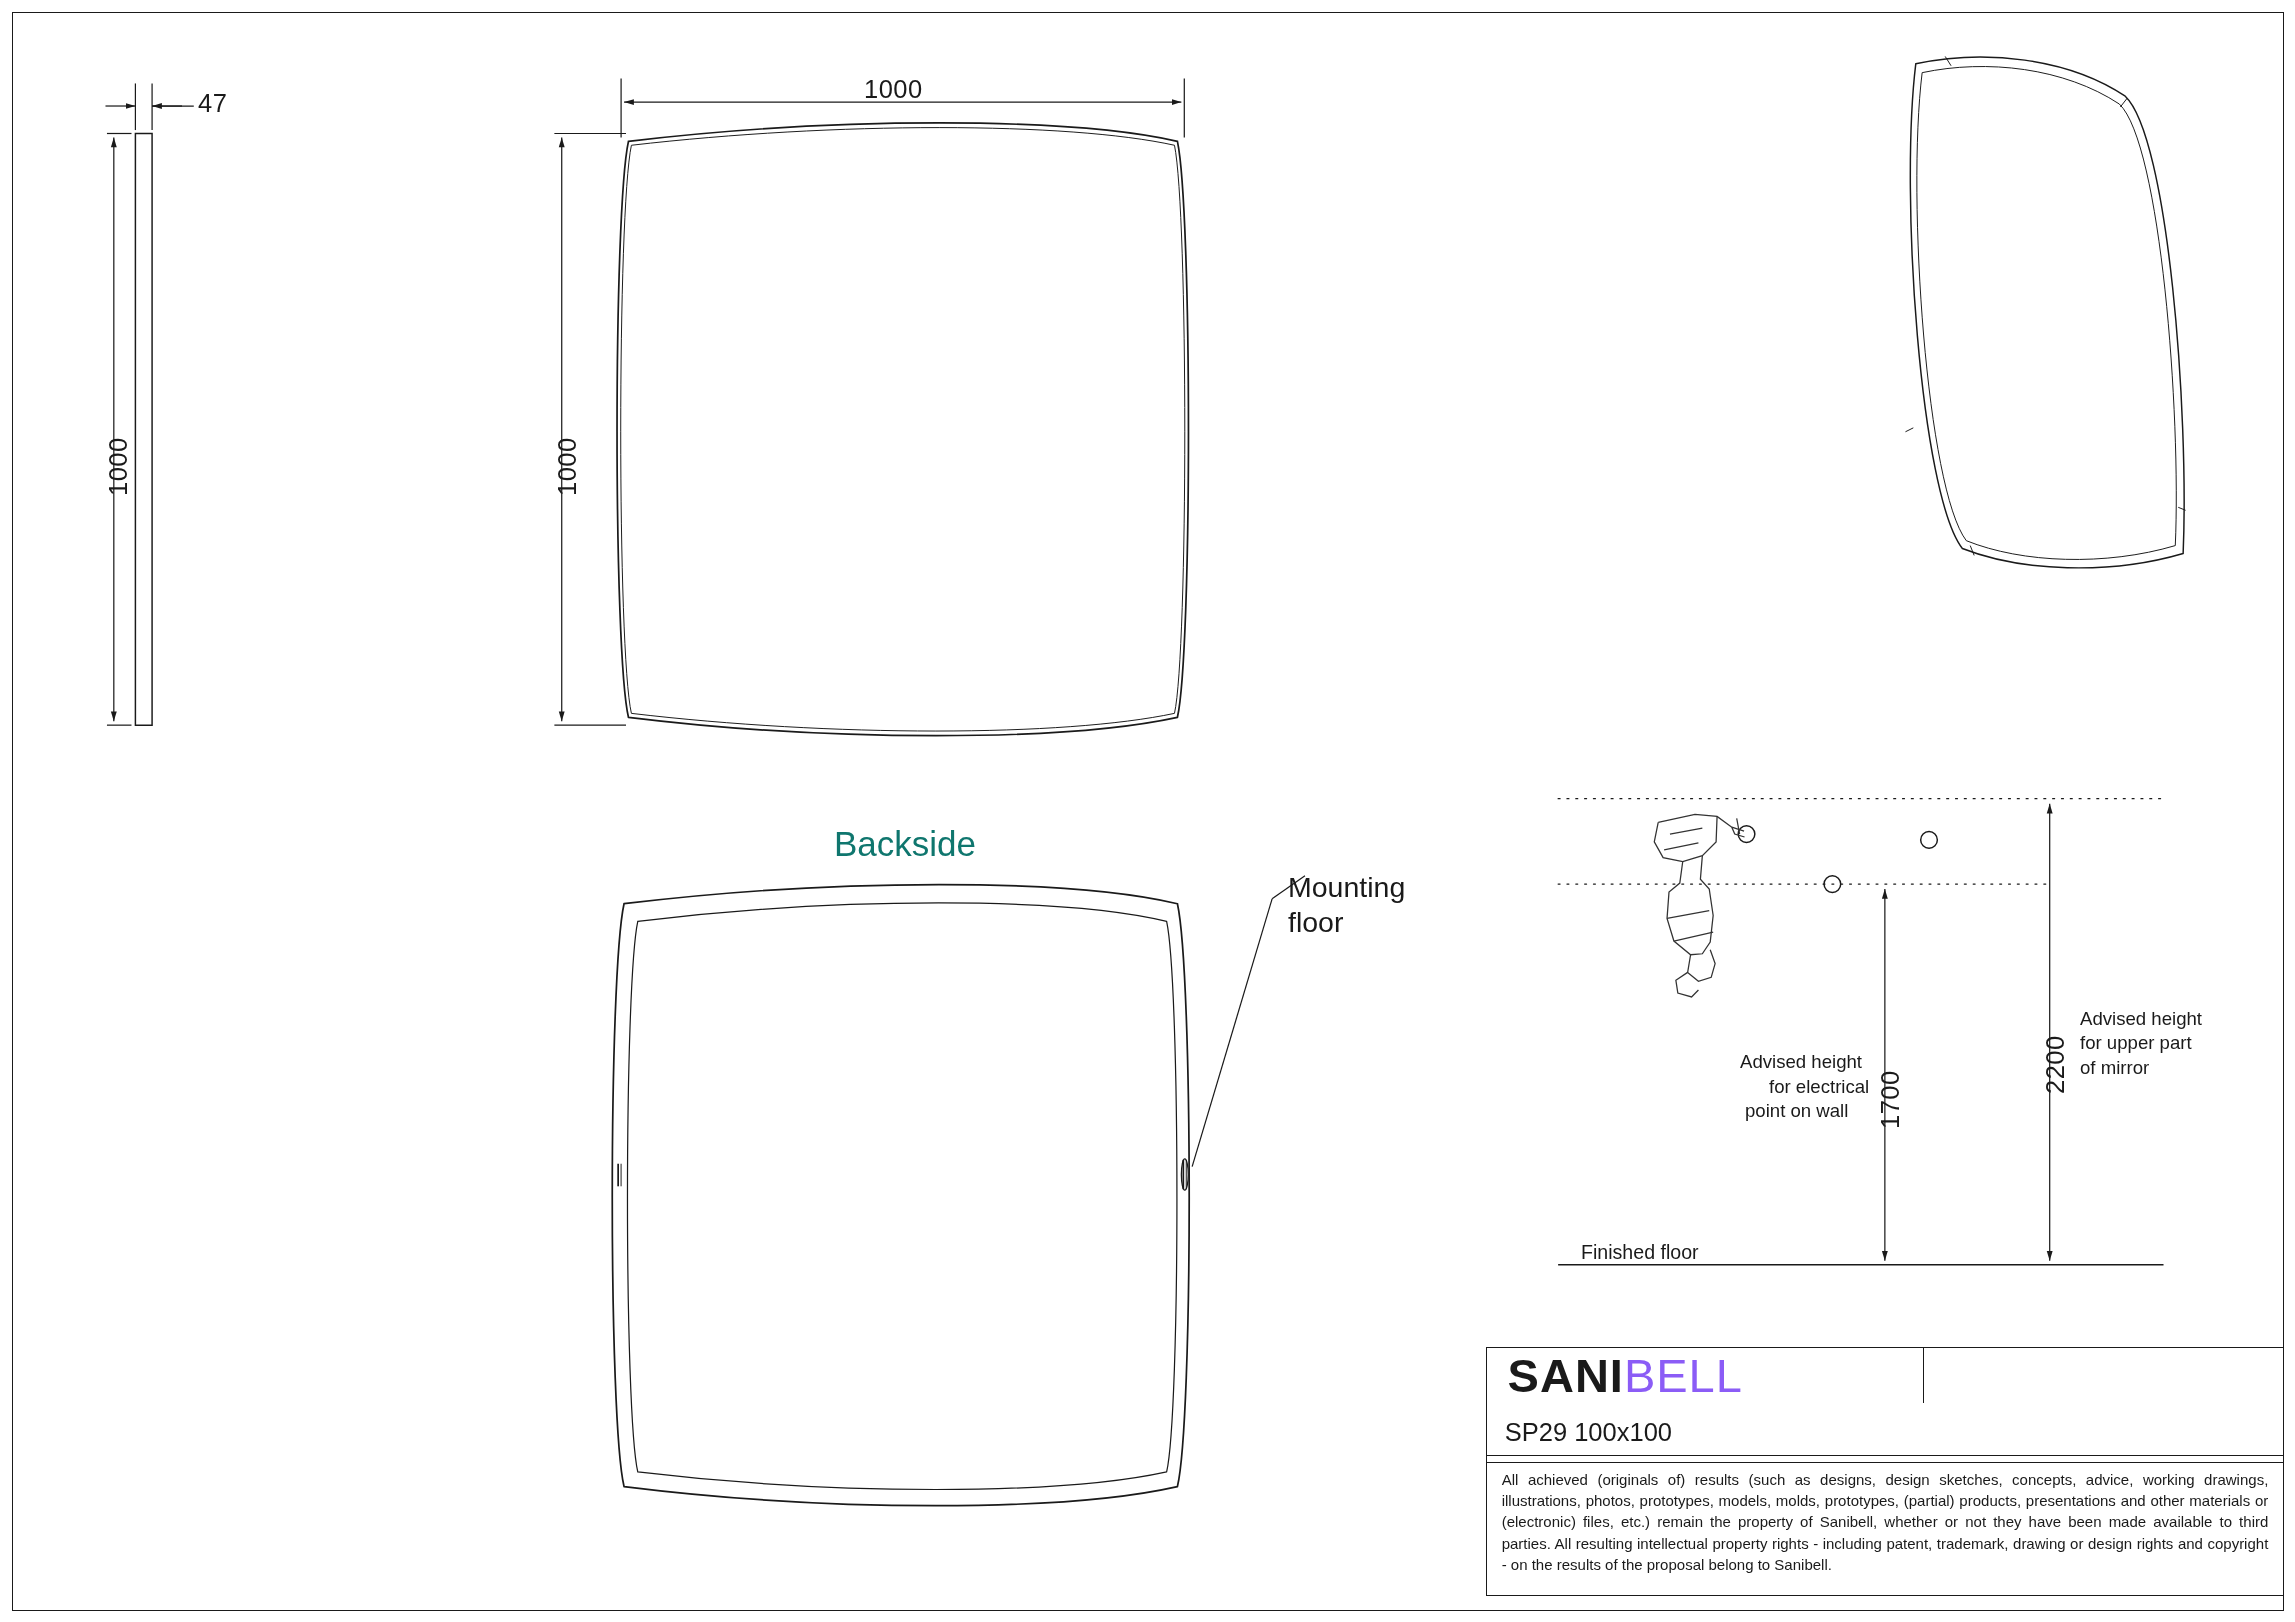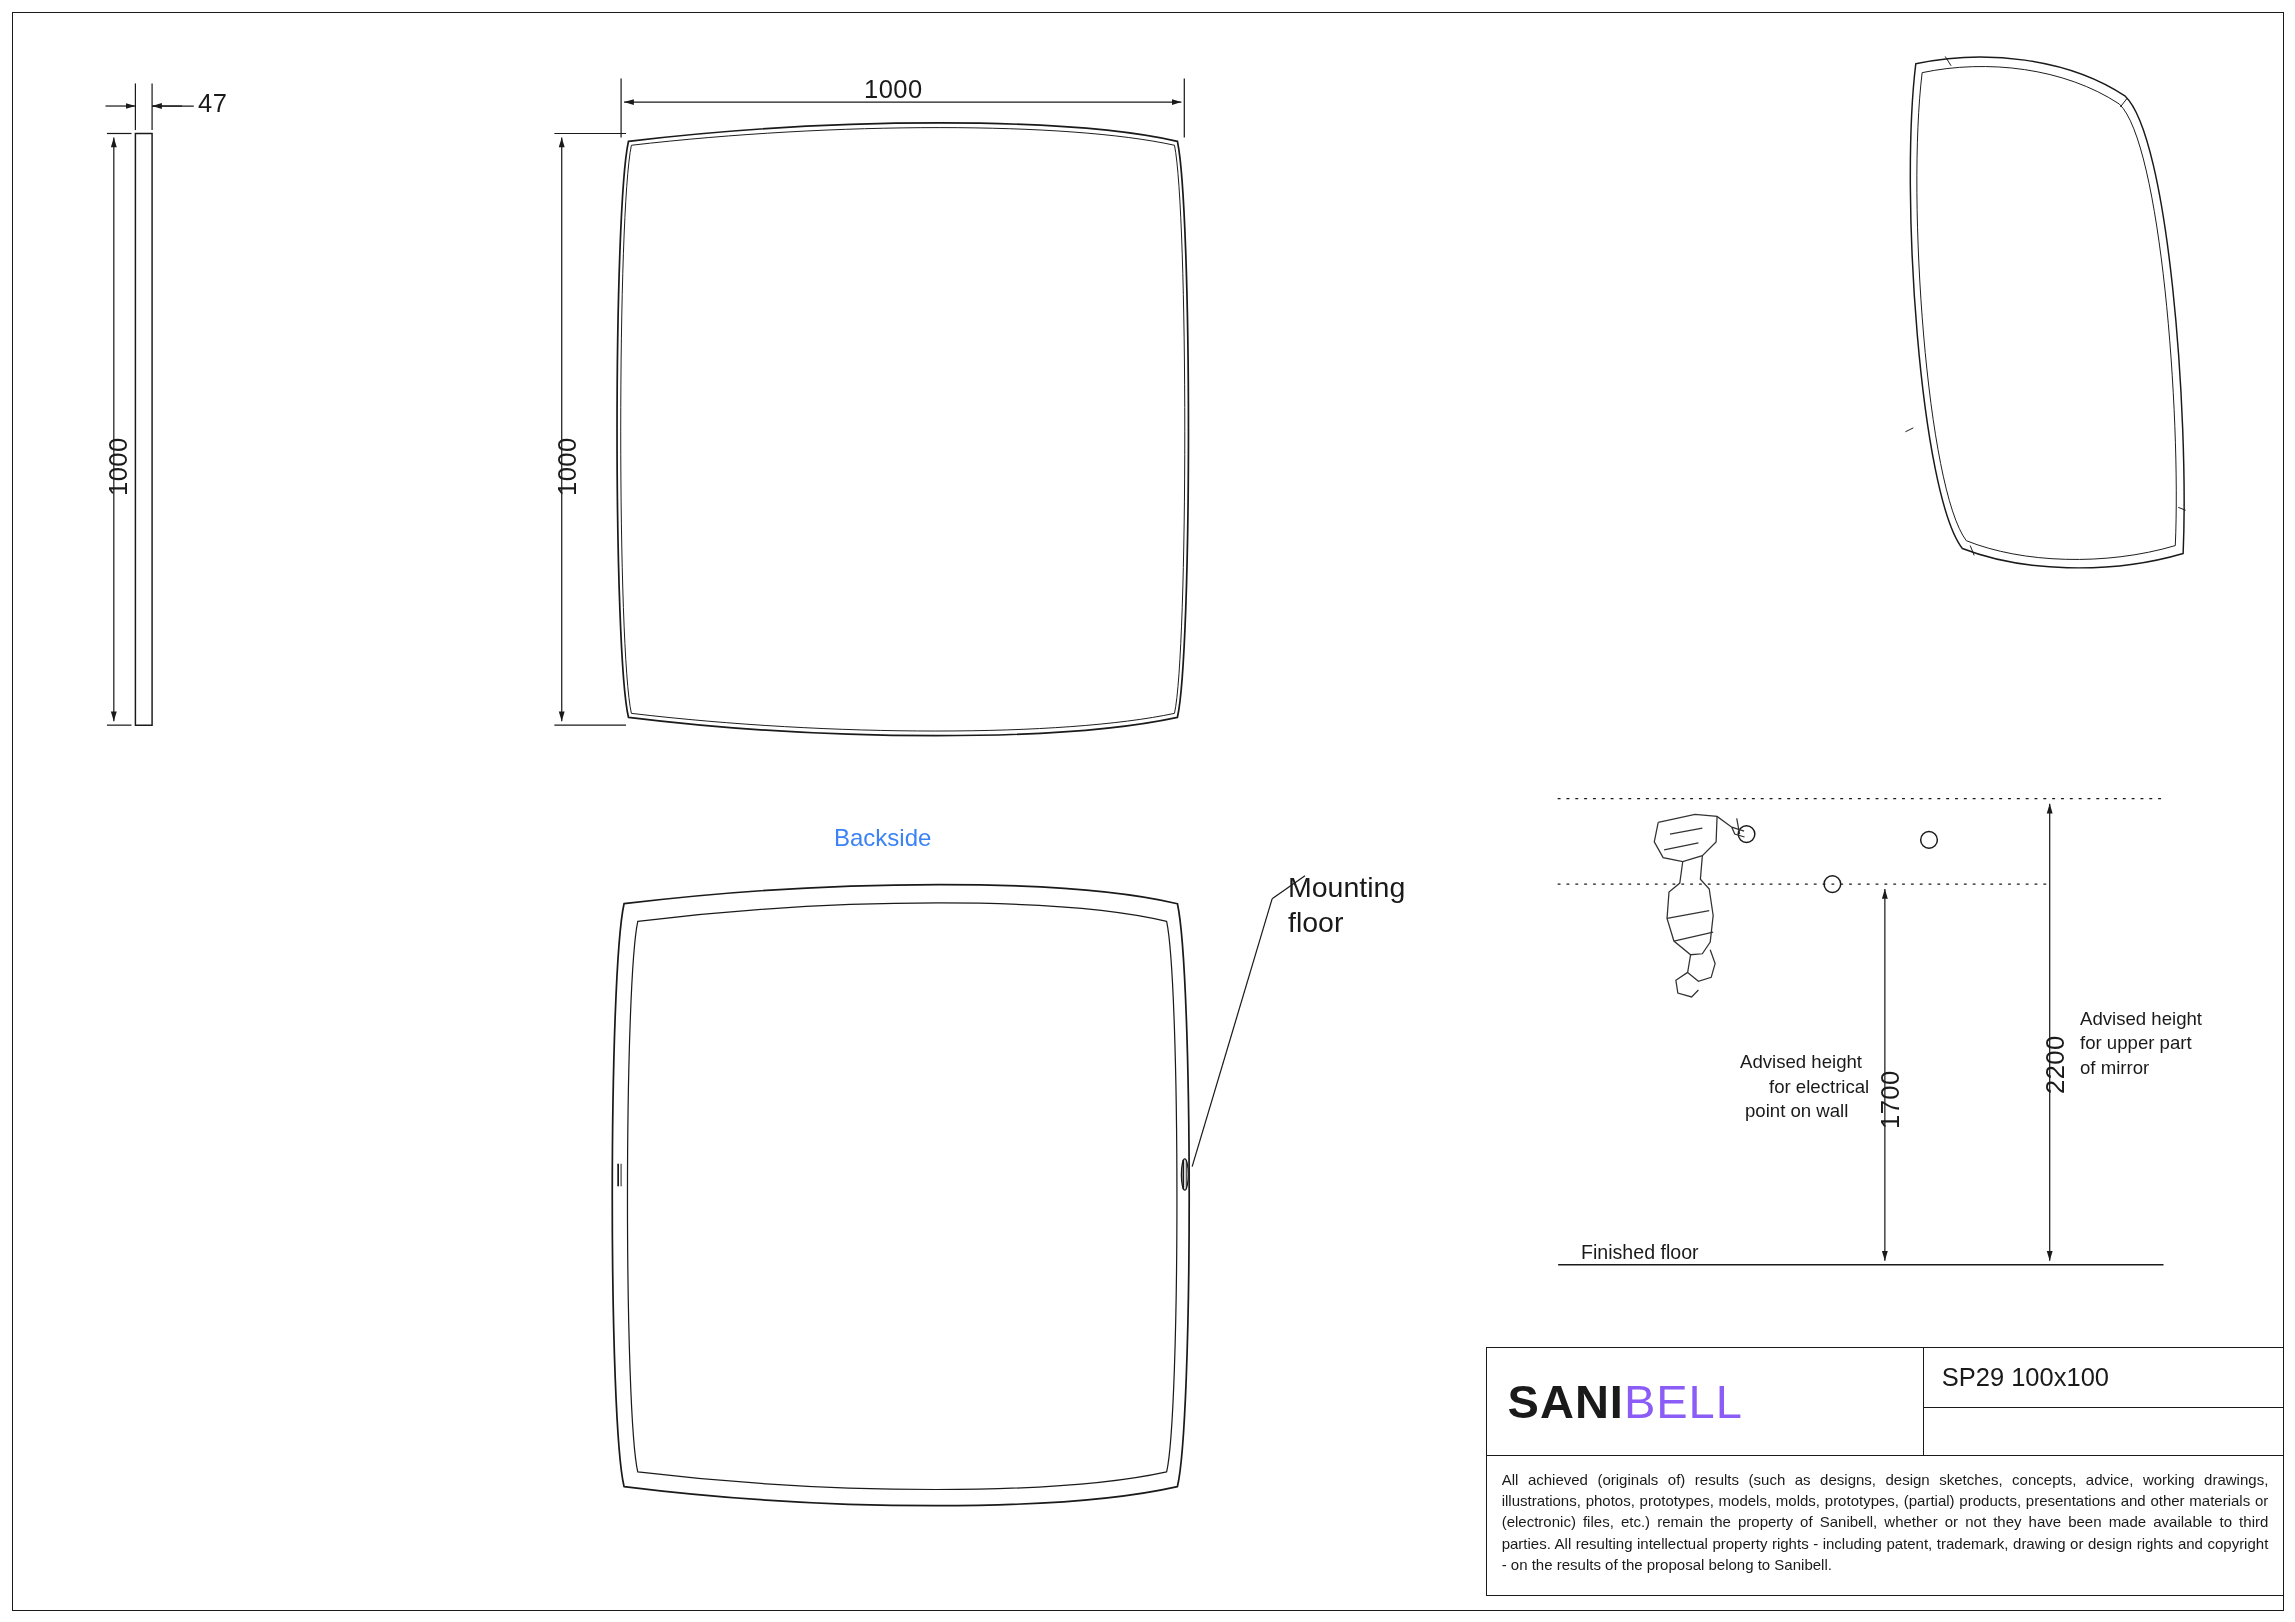--- a/index.html
+++ b/index.html
@@ -42,22 +42,22 @@
   }
   .dim-txt {
     font-size: 25.5px;
     letter-spacing: 0.5px;
   }
   .rot90 {
     transform: rotate(-90deg);
     transform-origin: left top;
   }
   .backside-lbl {
-    font-size: 24px;
-    color: #3b82f6;
+    font-size: 35px;
+    color: #0f766e;
   }
   .mount-lbl {
     font-size: 28.5px;
     line-height: 1.22;
   }
   .adv-lbl {
     font-size: 18.6px;
     line-height: 1.3;
     text-align: right;
   }
@@ -78,20 +78,21 @@
     height: 249px;
     border: 1.5px solid #1a1a1a;
     box-sizing: border-box;
     background: #ffffff;
   }
   #tb-top {
     display: flex;
     height: 108px;
     border-bottom: 1.5px solid #1a1a1a;
     box-sizing: border-box;
+    flex-direction: column;
   }
   #tb-logo {
     width: 437px;
     border-right: 1.5px solid #1a1a1a;
     box-sizing: border-box;
     display: flex;
     align-items: center;
     padding-left: 20.6px;
   }
   .logo-txt {

